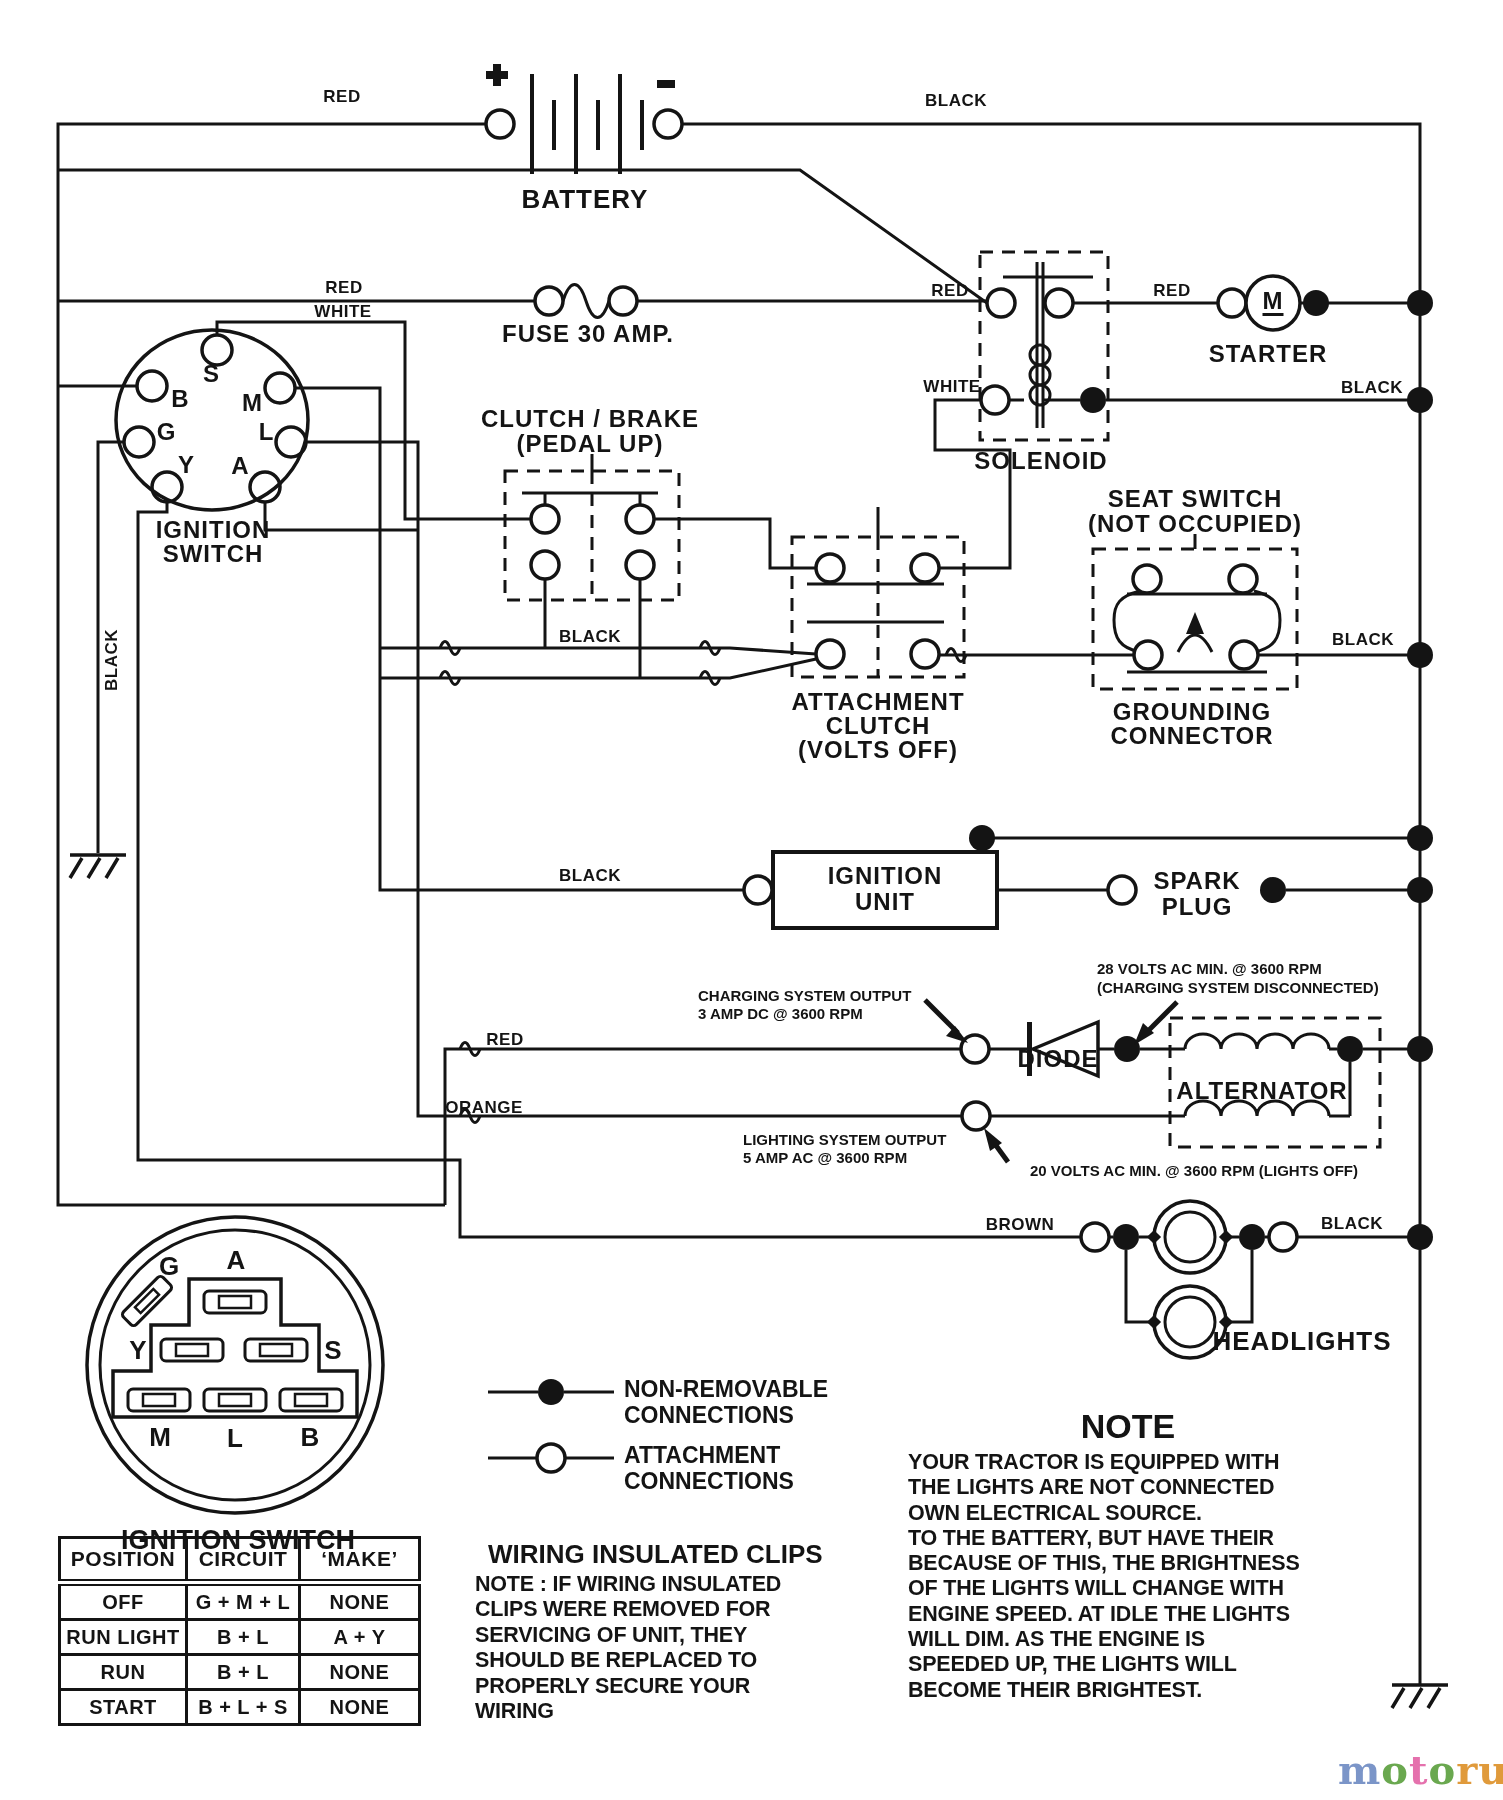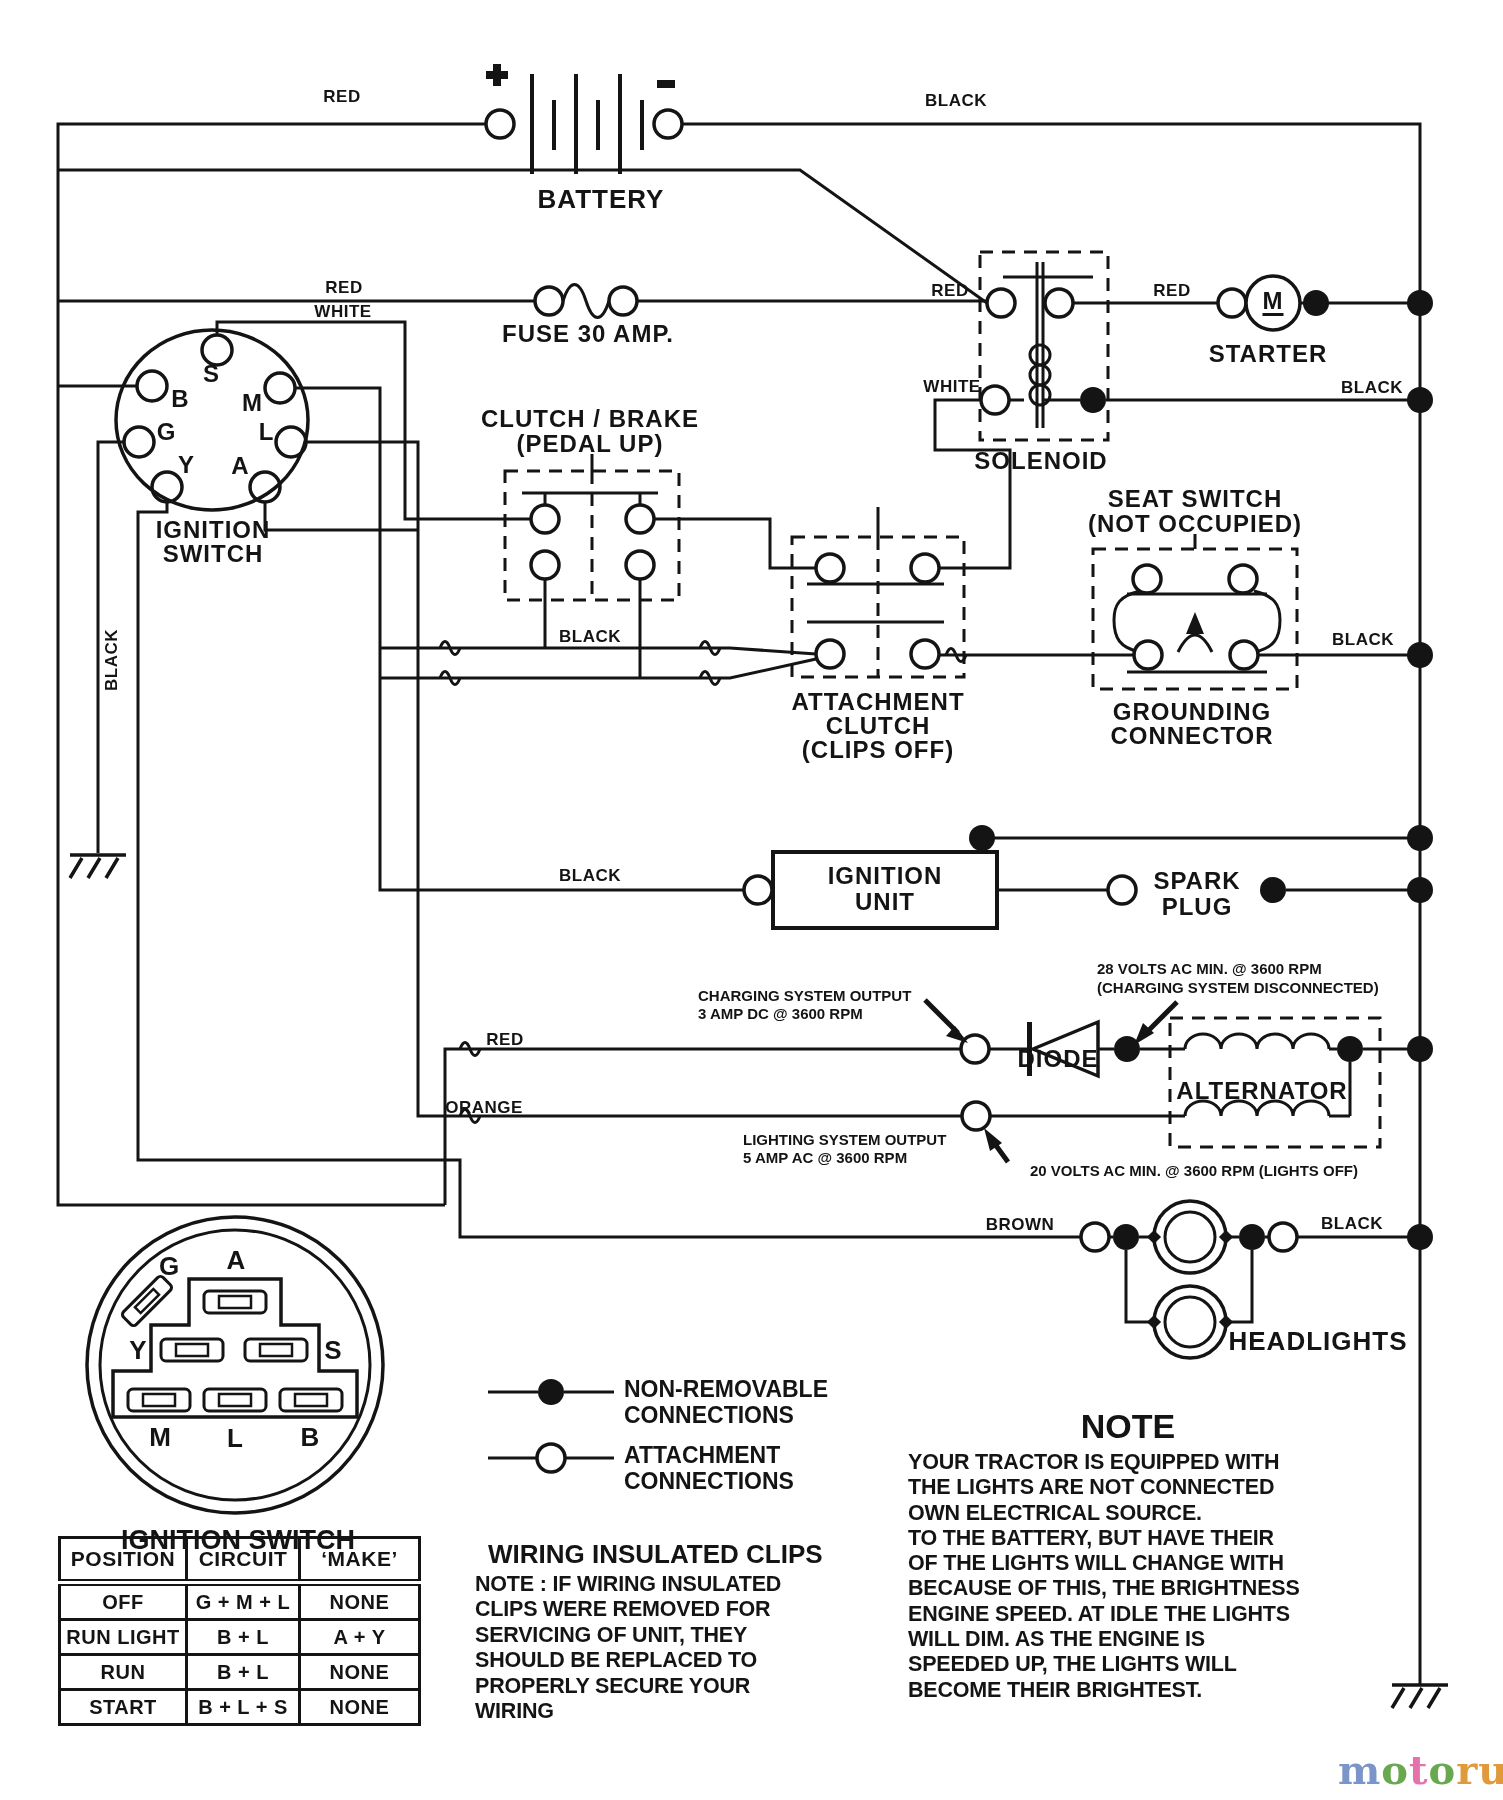--- a/index.html
+++ b/index.html
@@ -3,21 +3,21 @@
 <meta charset="utf-8">
 <style>
   html,body{margin:0;padding:0;background:#fff;}
   #stage{position:relative;width:1503px;height:1800px;background:#fff;overflow:hidden;
          font-family:"Liberation Sans",sans-serif;color:#141414;}
   #stage svg{position:absolute;left:0;top:0;}
   .lbl{position:absolute;font-weight:700;white-space:nowrap;color:#141414;line-height:1.05;}
   .c{transform:translateX(-50%);text-align:center;}
   .wire{font-size:17px;letter-spacing:.5px;}
   .comp{font-size:24px;letter-spacing:1px;}
-  .comp2{font-size:26px;letter-spacing:1px;margin-left:16px;}
+  .comp2{font-size:26px;letter-spacing:1px;}
   .term{font-size:24px;}
   .pin{font-size:26px;}
   .small{font-size:15px;letter-spacing:0;}
   .vert{transform:translate(-50%,-50%) rotate(-90deg);}
   .mot{border-bottom:3px solid #141414;padding-bottom:0px;}
   .sw-table{position:absolute;left:58px;top:1536px;width:360px;border-collapse:collapse;
             table-layout:fixed;}
   .sw-table th,.sw-table td{border:3px solid #141414;text-align:center;font-weight:700;
             font-size:20px;padding:0;height:32px;letter-spacing:.5px;}
   .sw-table th{height:40px;border-bottom:7px double #141414;font-size:21px;}
@@ -254,21 +254,21 @@
 
 <div class="lbl comp c" style="left:590px;top:406px">CLUTCH / BRAKE</div>
 <div class="lbl comp c" style="left:590px;top:431px">(PEDAL UP)</div>
 <div class="lbl comp c" style="left:1041px;top:448px">SOLENOID</div>
 <div class="lbl comp c mot" style="left:1273px;top:288px">M</div>
 <div class="lbl comp c" style="left:1268px;top:341px">STARTER</div>
 <div class="lbl comp c" style="left:1195px;top:486px">SEAT SWITCH</div>
 <div class="lbl comp c" style="left:1195px;top:511px">(NOT OCCUPIED)</div>
 <div class="lbl comp c" style="left:878px;top:689px">ATTACHMENT</div>
 <div class="lbl comp c" style="left:878px;top:713px">CLUTCH</div>
-<div class="lbl comp c" style="left:878px;top:737px">(CLIPS OFF)</div>
+<div class="lbl comp c" style="left:878px;top:737px">(VOLTS OFF)</div>
 <div class="lbl comp c" style="left:1192px;top:699px">GROUNDING</div>
 <div class="lbl comp c" style="left:1192px;top:723px">CONNECTOR</div>
 <div class="lbl comp c" style="left:885px;top:863px">IGNITION</div>
 <div class="lbl comp c" style="left:885px;top:889px">UNIT</div>
 <div class="lbl comp c" style="left:1197px;top:868px">SPARK</div>
 <div class="lbl comp c" style="left:1197px;top:894px">PLUG</div>
 <div class="lbl comp c" style="left:1058px;top:1046px">DIODE</div>
 <div class="lbl comp c" style="left:1262px;top:1078px">ALTERNATOR</div>
 <div class="lbl comp2 c" style="left:1302px;top:1328px">HEADLIGHTS</div>
 
@@ -340,22 +340,22 @@
   <div>PROPERLY SECURE YOUR</div>
   <div>WIRING</div>
 </div>
 
 <div class="lbl c" style="left:1128px;top:1409px;font-size:34px">NOTE</div>
 <div class="note-body" style="position:absolute;left:908px;top:1450px;width:500px">
   <div>YOUR TRACTOR IS EQUIPPED WITH</div>
   <div>THE LIGHTS ARE NOT CONNECTED</div>
   <div>OWN ELECTRICAL SOURCE.</div>
   <div>TO THE BATTERY, BUT HAVE THEIR</div>
+  <div>BECAUSE OF THIS, THE BRIGHTNESS</div>
   <div>OF THE LIGHTS WILL CHANGE WITH</div>
-  <div>BECAUSE OF THIS, THE BRIGHTNESS</div>
   <div>ENGINE SPEED.  AT IDLE THE LIGHTS</div>
   <div>WILL DIM.  AS THE ENGINE IS</div>
   <div>SPEEDED UP, THE LIGHTS WILL</div>
   <div>BECOME THEIR BRIGHTEST.</div>
 </div>
 
 <div class="wm">
   <span><span style="color: rgb(123, 149, 200);">m</span><span style="color: rgb(106, 168, 79);">o</span><span style="color: rgb(229, 113, 173);">t</span><span style="color: rgb(106, 168, 79);">o</span><span style="color: rgb(224, 154, 59);">r</span><span style="color: rgb(224, 154, 59);">u</span></span>
 </div>
 

